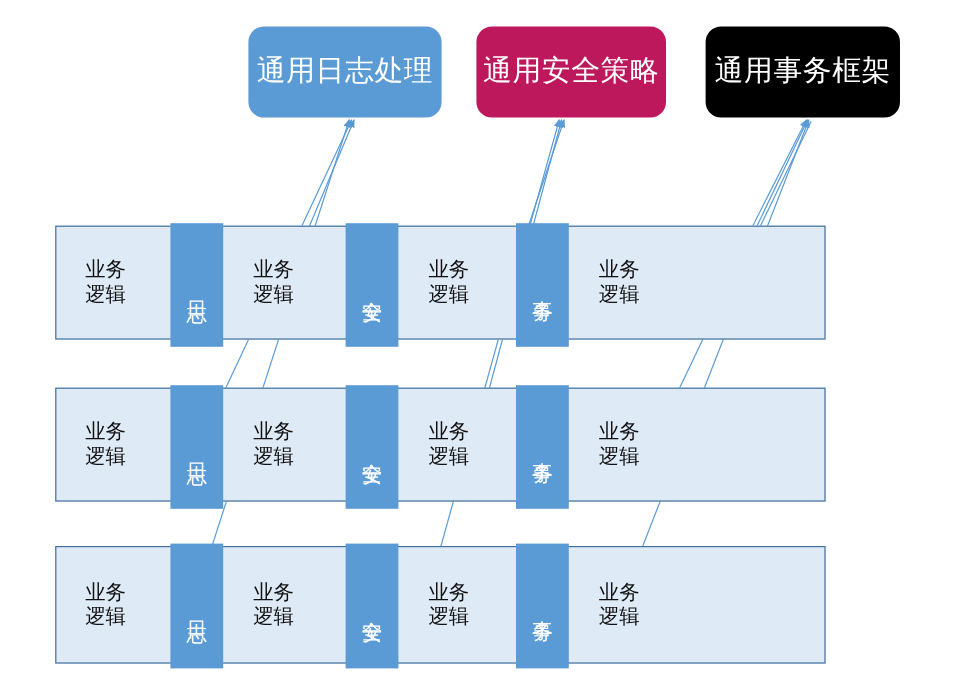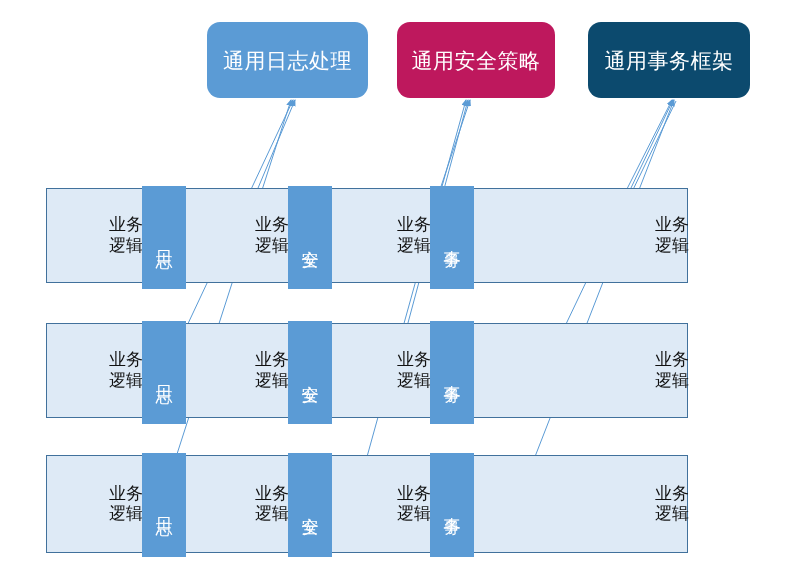--- a/index.html
+++ b/index.html
@@ -21,43 +21,44 @@
     position: absolute;
     background: #5B9BD5;
     border-radius: 13px;
     display: flex;
     align-items: center;
     justify-content: center;
     box-sizing: border-box;
   }
   .aspect-box .aspect-label {
     color: #ffffff;
-    font-size: 21px;
+    font-size: 24px;
     line-height: 1;
     letter-spacing: 0.5px;
     white-space: nowrap;
   }
 
   
   .layer-row {
     position: absolute;
     background: #DEEAF6;
     border: 1px solid #41719C;
     box-sizing: border-box;
   }
 
   
   .biz-cell {
     position: absolute;
     top: 0;
     height: 100%;
     display: flex;
     align-items: center;
-    justify-content: flex-end;
-    box-sizing: border-box;
+    justify-content: flex-start;
+    box-sizing: border-box;
+    margin-left: 24px;
   }
   .biz-cell .biz-label {
     color: #111111;
     font-size: 17px;
     line-height: 1.18;
     text-align: center;
     white-space: pre-line;
   }
 
   
@@ -114,21 +115,21 @@
       </g>
   </svg>
 
   <div id="aspect-boxes">
       <div class="aspect-box" style="left: 207px; top: 22px; width: 161px; height: 76px; background: rgb(91, 155, 213);">
         <span class="aspect-label">通用日志处理</span>
       </div>
       <div class="aspect-box" style="left: 397px; top: 22px; width: 158px; height: 76px; background: #be185d;">
         <span class="aspect-label">通用安全策略</span>
       </div>
-      <div class="aspect-box" style="left: 588px; top: 22px; width: 162px; height: 76px; background: #0c4a6e;">
+      <div class="aspect-box" style="left: 588px; top: 22px; width: 162px; height: 76px; background: #000000;">
         <span class="aspect-label">通用事务框架</span>
       </div>
     </div>
   <div id="layer-rows">
       <div class="layer-row" style="left: 46px; top: 188px; width: 642px; height: 95px; background: rgb(222, 234, 246); border-color: rgb(65, 113, 156);">
         <div class="biz-cell" style="left: 0px; width: 96px;">
           <span class="biz-label" style="color: rgb(17, 17, 17);">业务
 逻辑</span>
         </div>
         <div class="biz-cell" style="left: 140px; width: 102px;">

